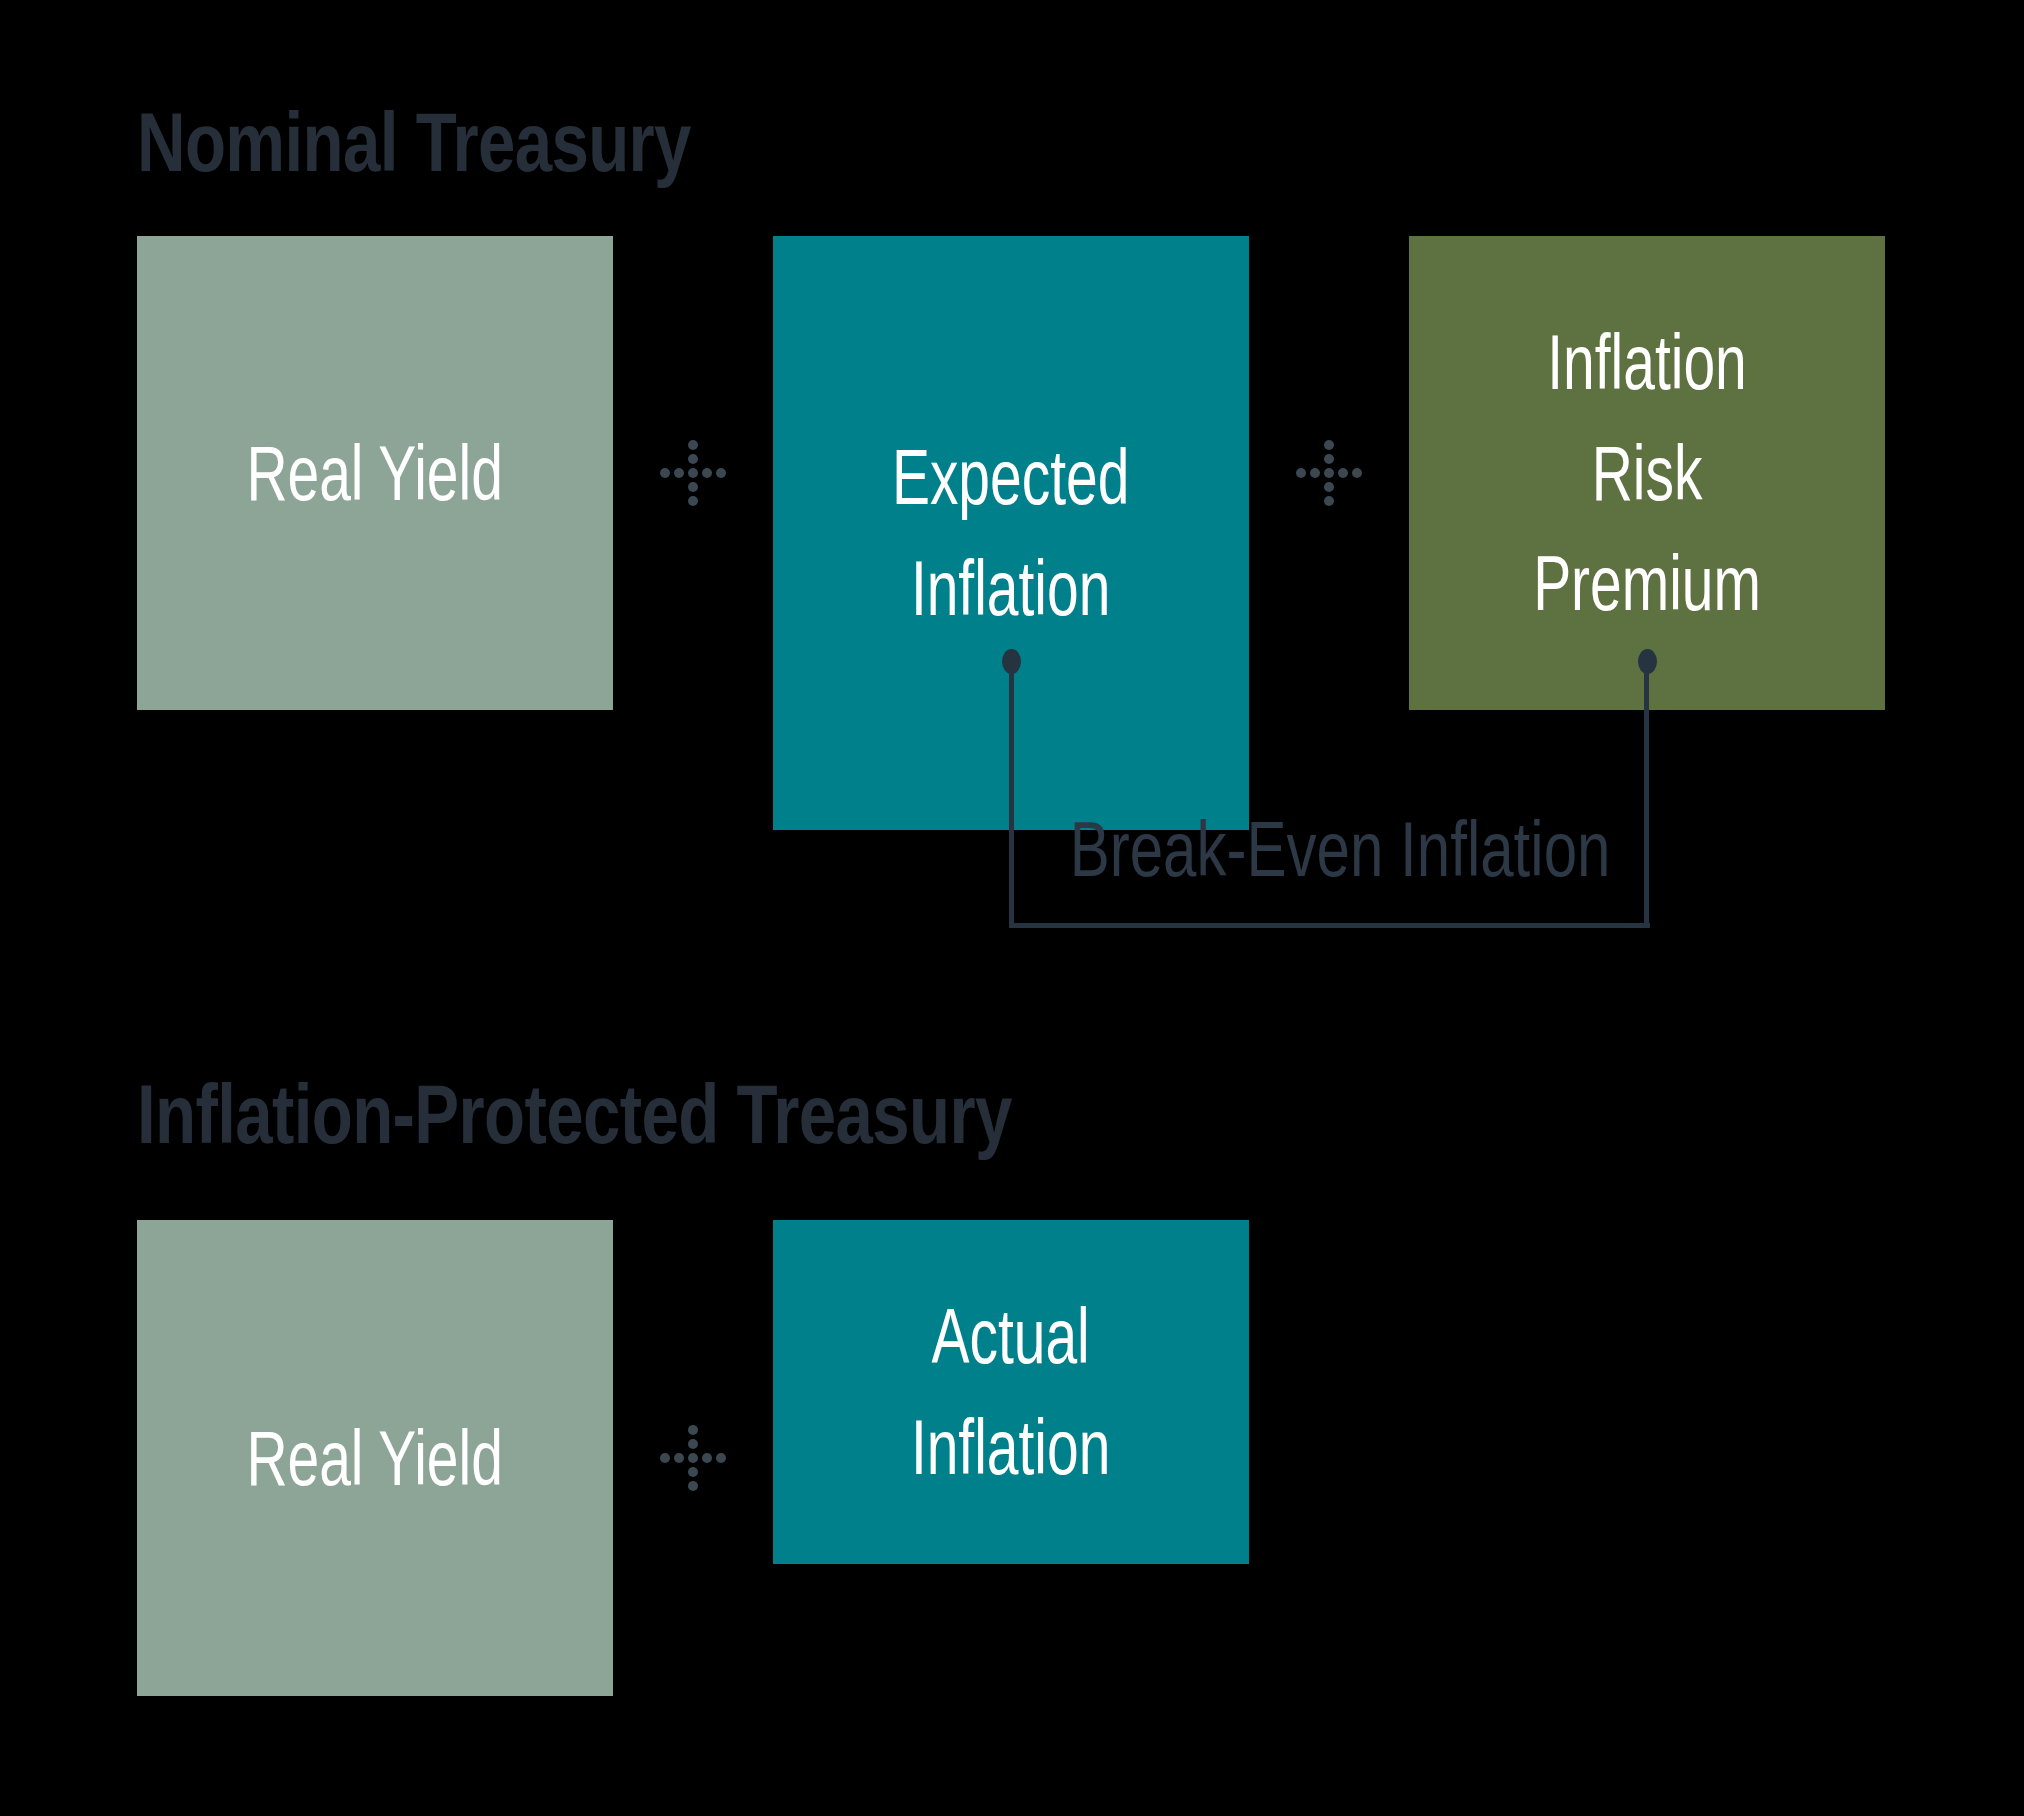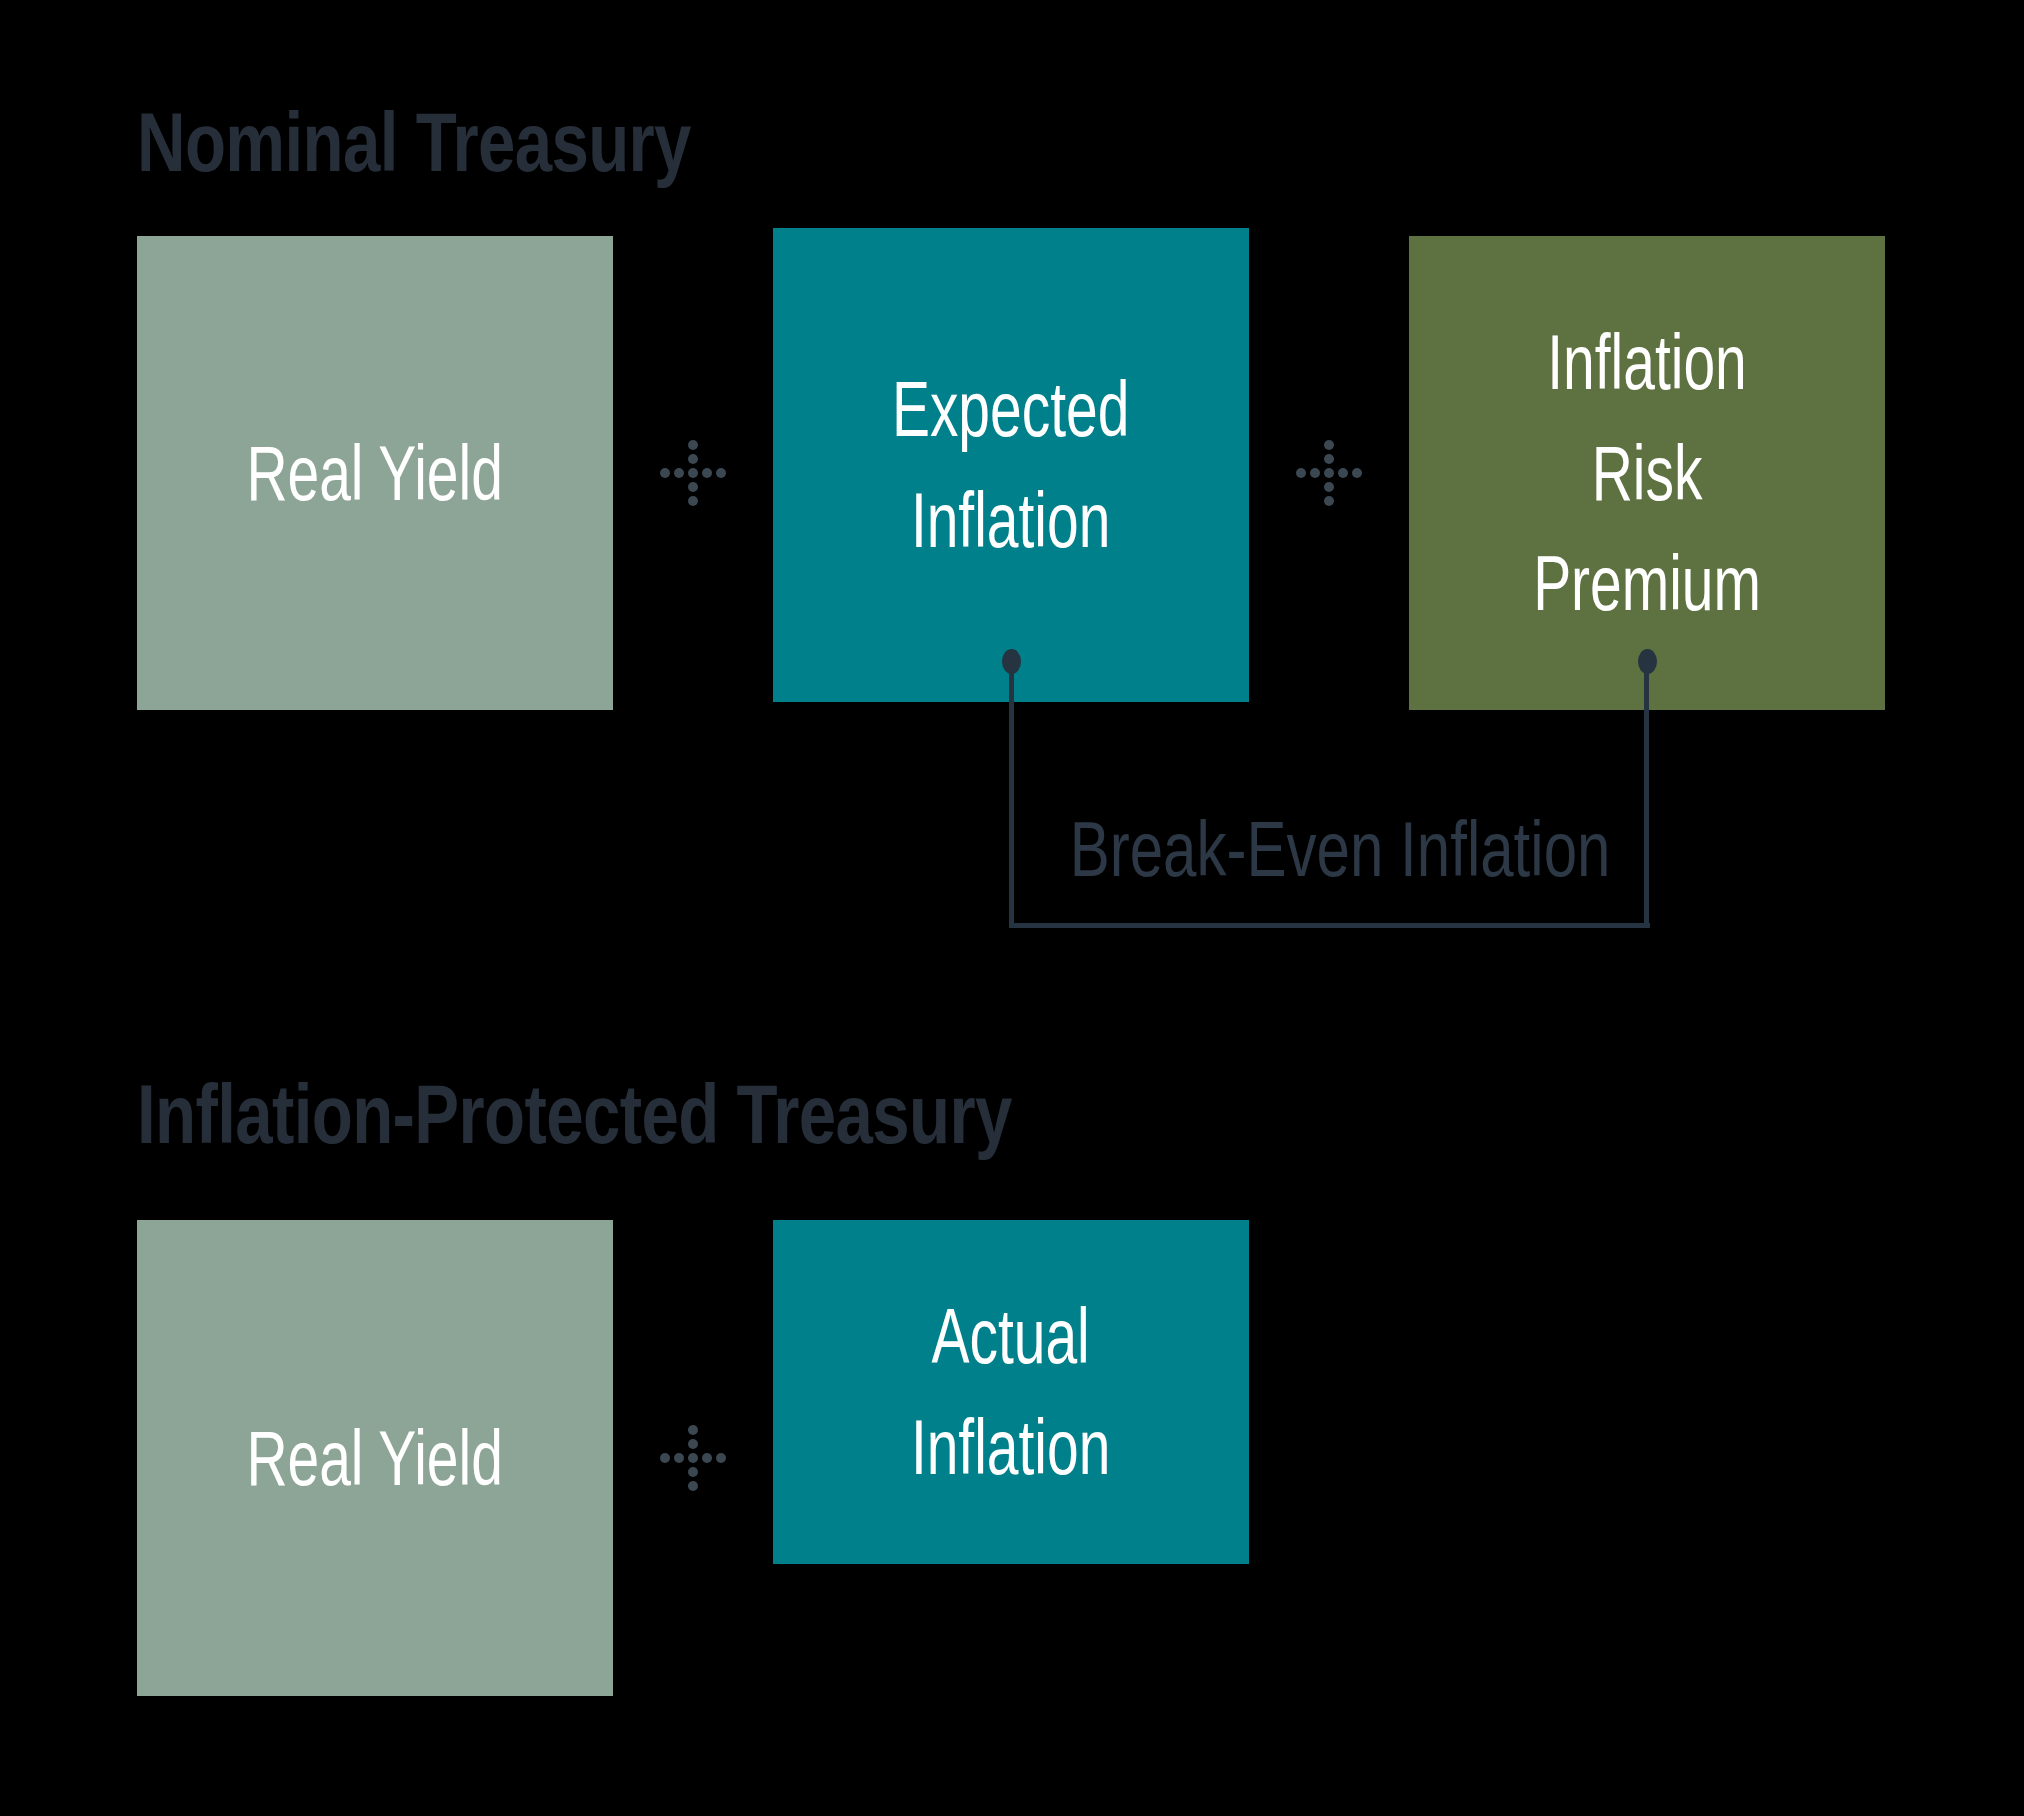--- a/index.html
+++ b/index.html
@@ -88,21 +88,21 @@
       <i class="p1"></i>
       <i class="p2"></i>
       <i class="p3"></i>
       <i class="p4"></i>
     <i class="p5"></i>
       <i class="p6"></i>
       <i class="p7"></i>
       <i class="p8"></i>
   </div>
 
-  <div class="box" style="left: 773px; top: 228px; height: 474px; background-color: rgb(0, 128, 138);">
+  <div class="box" style="left: 773px; top: 236px; height: 594px; background-color: rgb(0, 128, 138);">
     <div class="box-label" style="color: rgb(255, 255, 255);">
       <div>Expected</div>
       <div>Inflation</div>
     </div>
   </div>
 
   <div class="plus" style="left: 1296px; top: 440px; color: rgb(59, 71, 81);">
     <i class="p0"></i>
       <i class="p1"></i>
       <i class="p2"></i>

